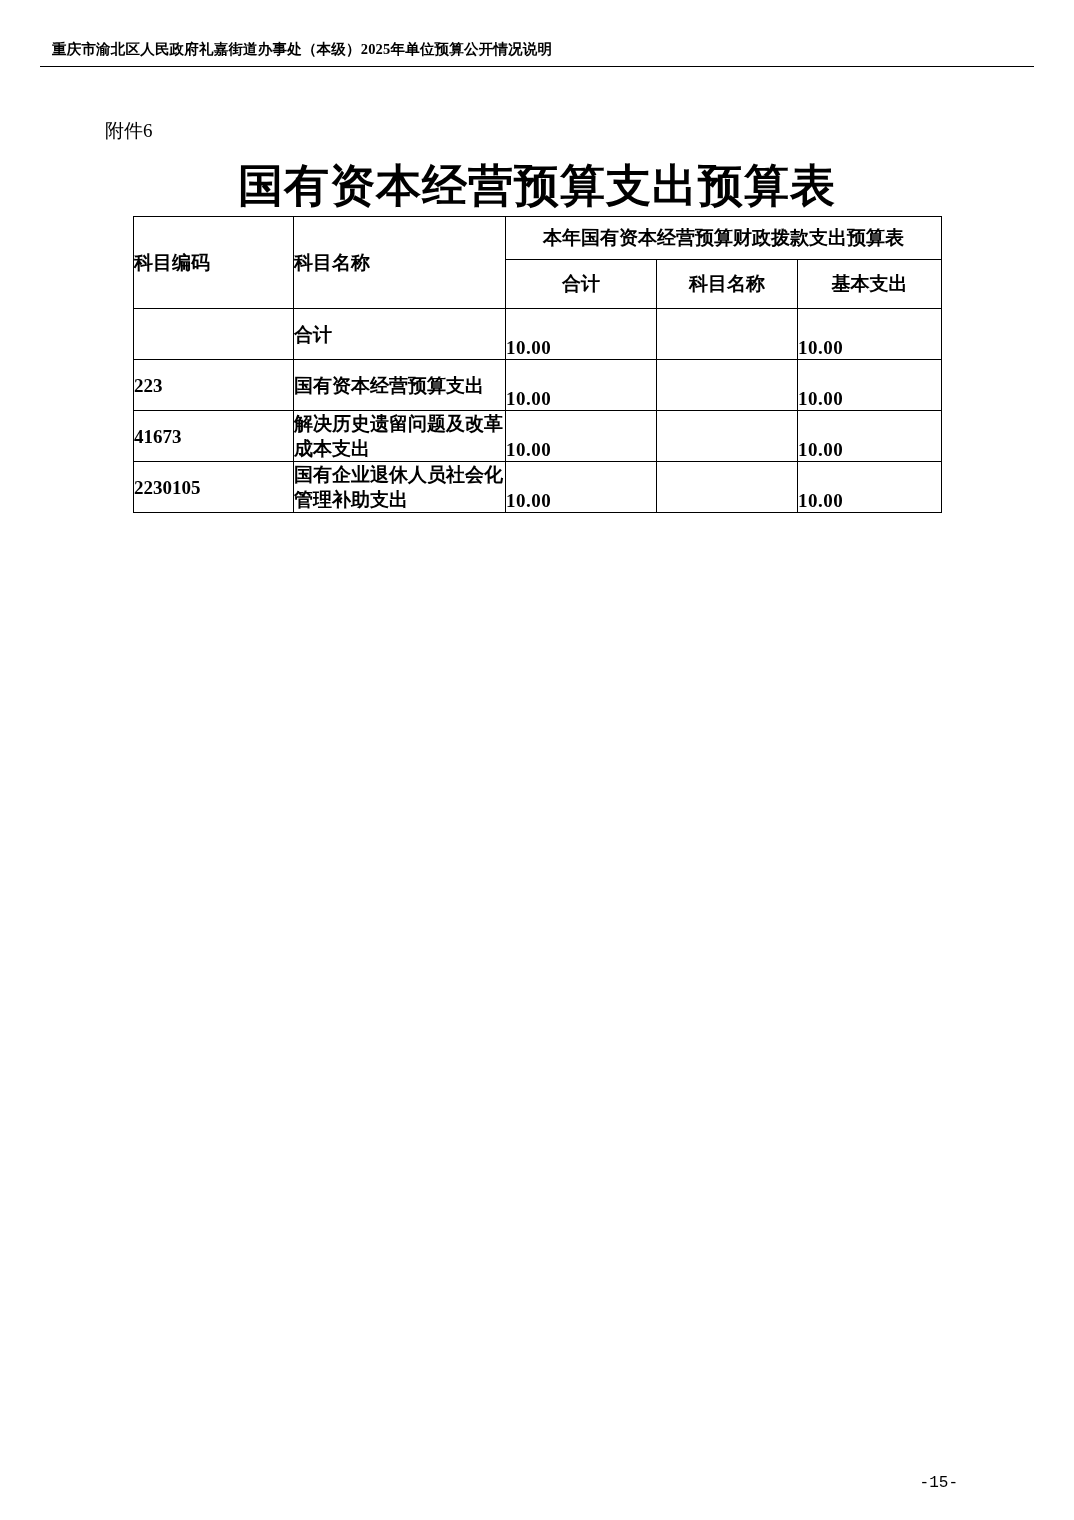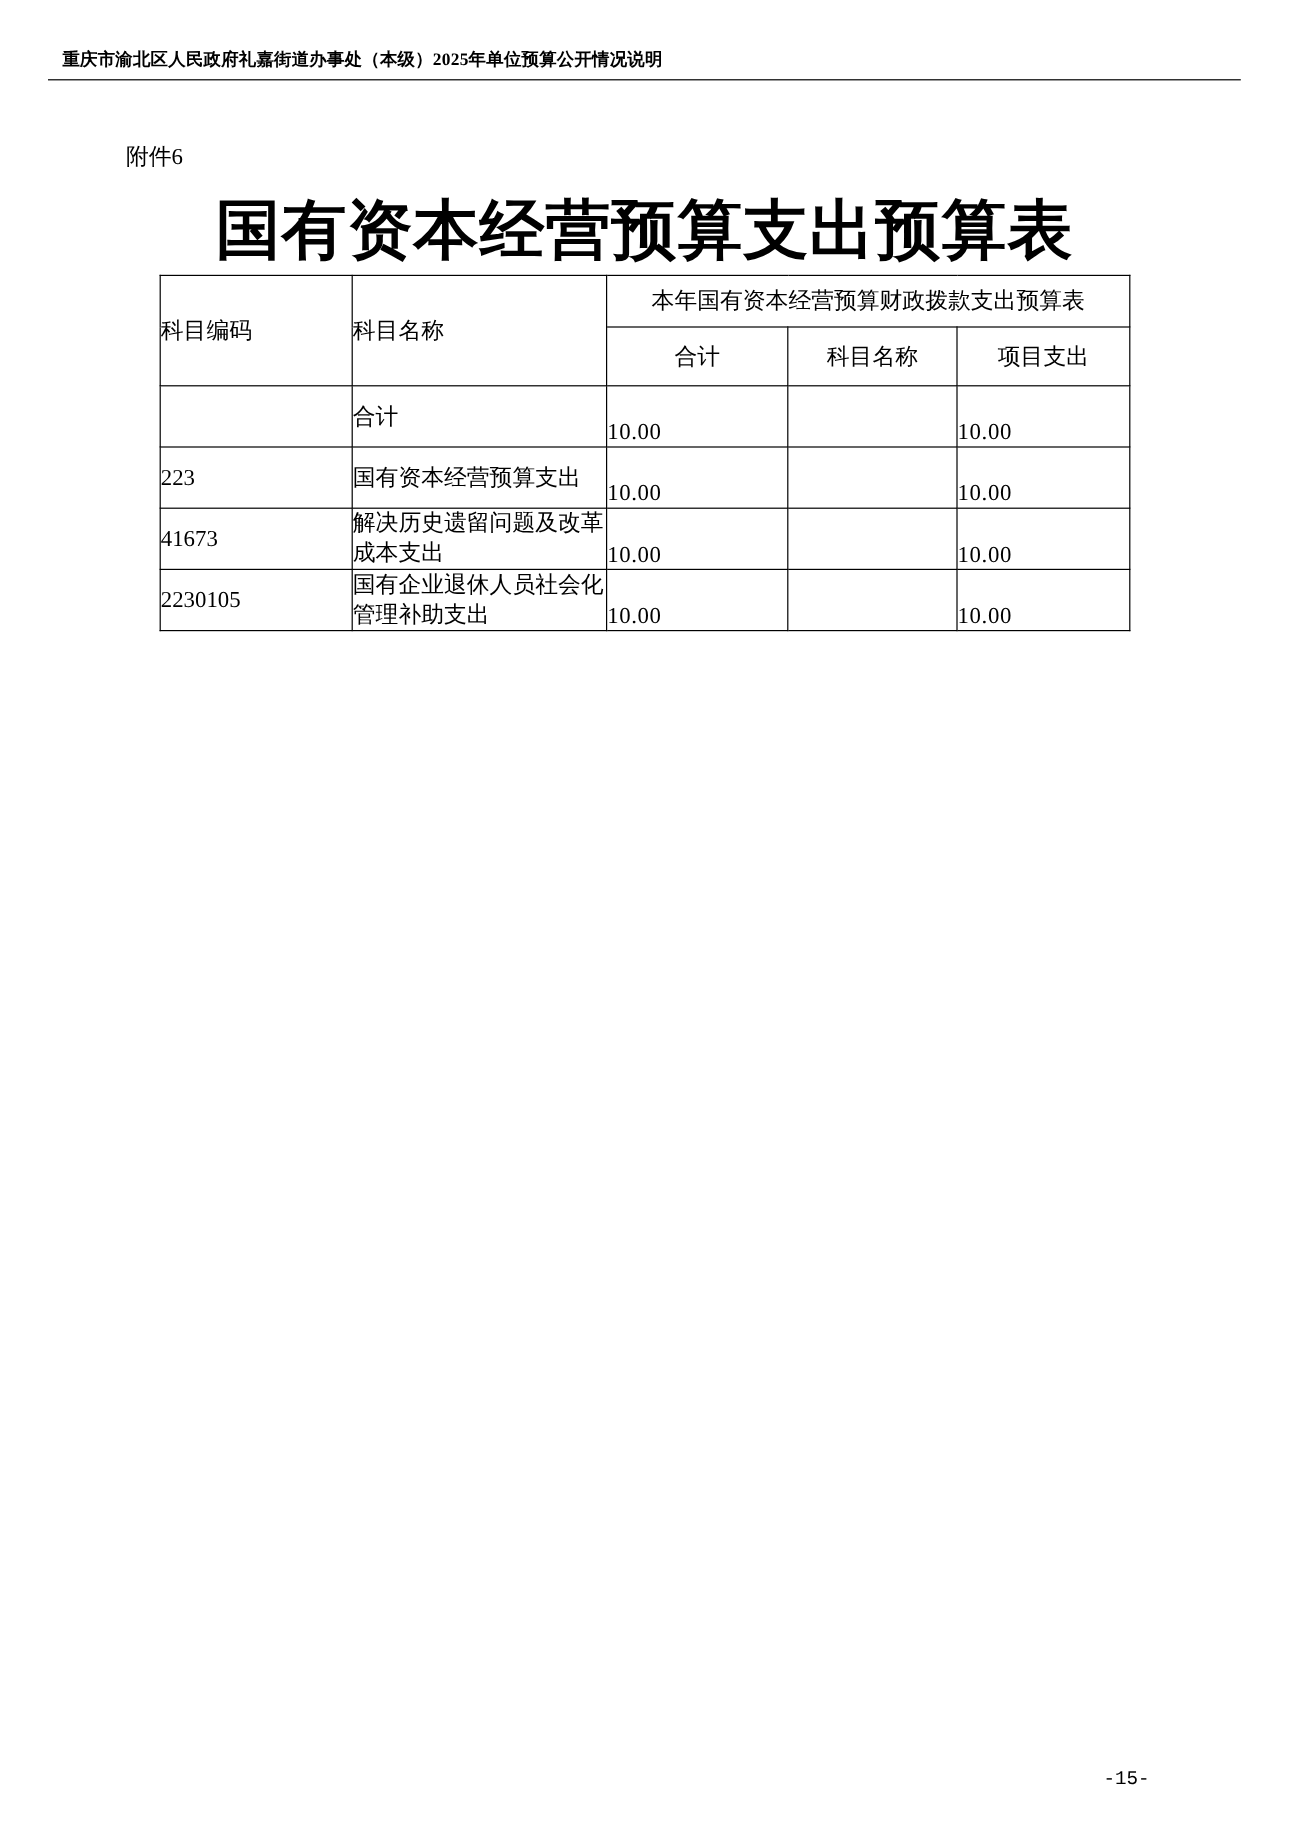--- a/index.html
+++ b/index.html
@@ -52,21 +52,21 @@
     left: 0;
     width: 1074px;
   }
   .attachment-no {
     font-size: 19px;
     margin-left: 105px;
     font-family: "Liberation Serif", "DejaVu Serif", serif;
   }
   .doc-title {
     text-align: center;
-    font-size: 54px;
+    font-size: 45px;
     font-weight: 700;
     letter-spacing: 1px;
     margin-top: 12px;
     margin-bottom: 0;
     font-family: "Liberation Serif", "DejaVu Serif", serif;
   }
 
   .meta-row {
     position: relative;
     margin-top: 18px;
@@ -89,21 +89,21 @@
 
   
   table.budget {
     border-collapse: collapse;
     margin-left: 133px;
     width: 808px;
     table-layout: fixed;
   }
   table.budget td, table.budget th {
     border: 1.3px solid #000;
-    font-weight: normal;
+    font-weight: bold;
     font-size: 19px;
     padding: 0;
     font-family: "Liberation Serif", "DejaVu Serif", serif;
   }
   .th-center {
     text-align: center;
     font-weight: 700;
     font-size: 20px;
     height: 48px;
     vertical-align: middle;
@@ -188,21 +188,21 @@
       </colgroup>
       <thead>
         <tr>
           <th class="th-tall" rowspan="2">科目编码</th>
           <th class="th-tall" rowspan="2">科目名称</th>
           <th class="th-group" colspan="3">本年国有资本经营预算财政拨款支出预算表</th>
         </tr>
         <tr>
           <th class="th-center">合计</th>
           <th class="th-center">科目名称</th>
-          <th class="th-center">项目支出</th>
+          <th class="th-center">基本支出</th>
         </tr>
       </thead>
       <tbody>
         <tr>
           <td class="code"></td>
           <td class="nm">合计</td>
           <td class="num">10.00</td>
           <td class="num"></td>
           <td class="num">10.00</td>
         </tr>

